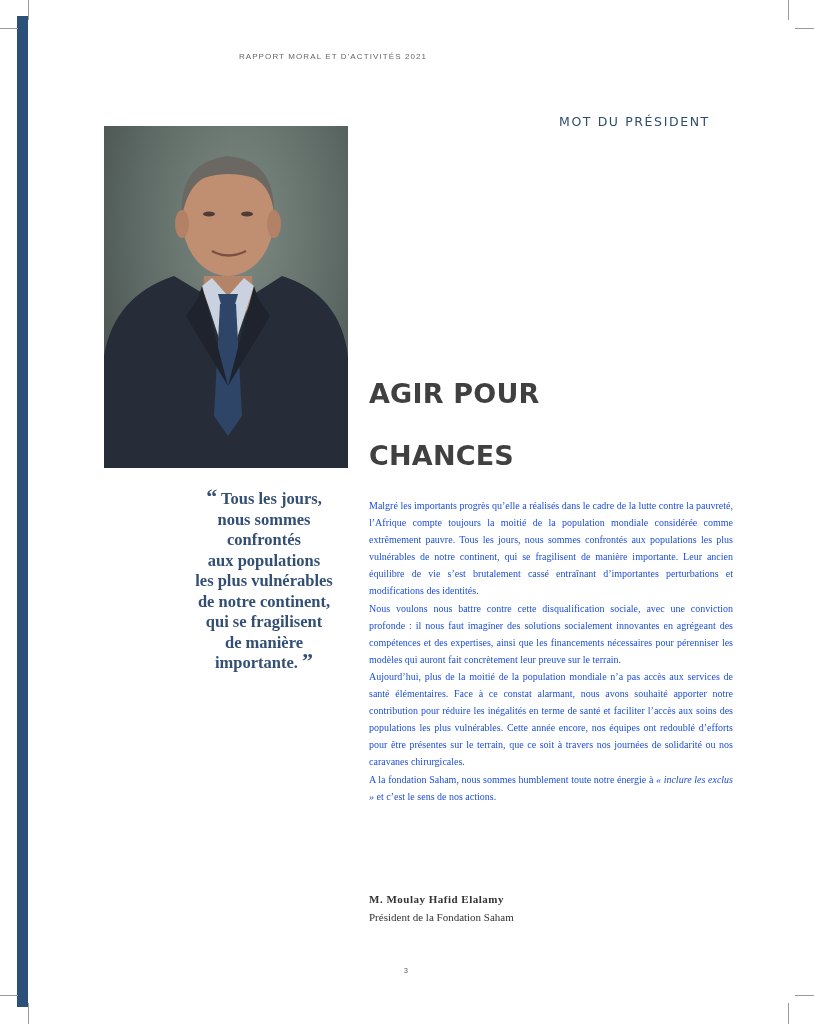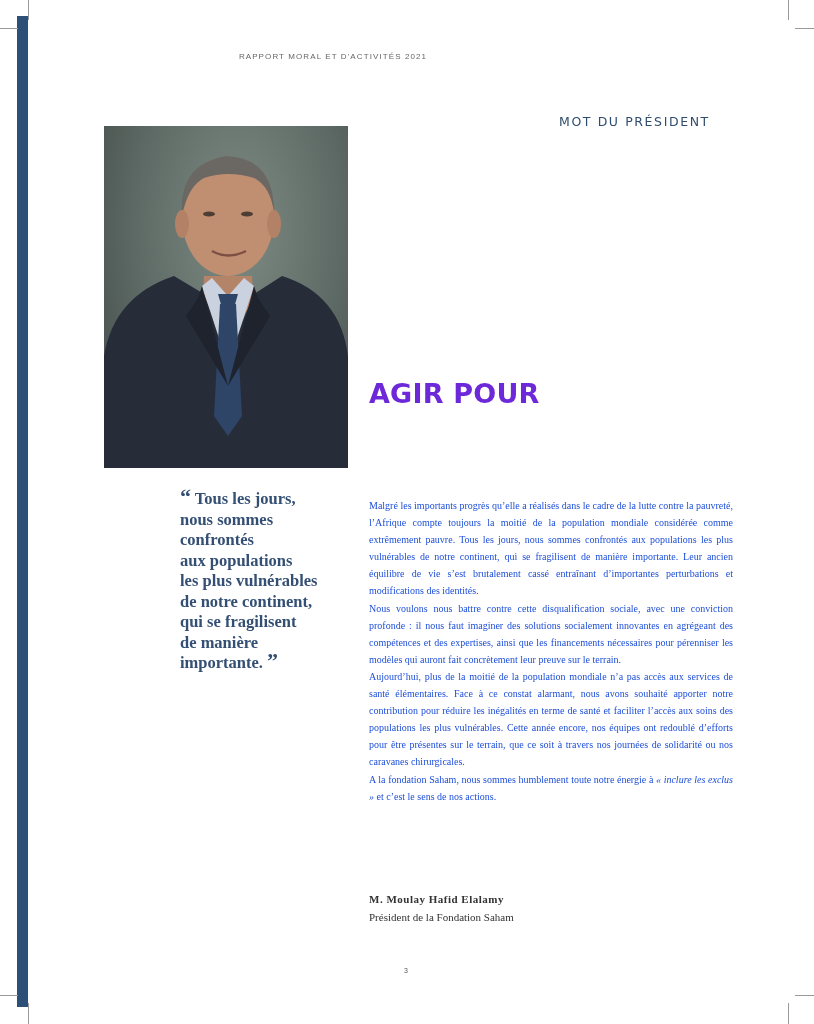--- a/index.html
+++ b/index.html
@@ -18,24 +18,24 @@
     position: absolute; top: 106px; left: 559px;
     font-family: "DejaVu Sans", sans-serif; font-size: 12.5px; letter-spacing: 1.6px; color: #2e4c6d; margin-top: 8px;
   }
   .portrait {
     position: absolute; left: 104px; top: 126px; width: 244px; height: 342px; overflow: hidden;
     background: radial-gradient(ellipse at 55% 30%, #7e8a83 0%, #5d6964 55%, #3f4845 100%);
   }
   .headline {
     position: absolute; left: 369px; top: 378px; margin: 0;
     font-family: "DejaVu Sans", sans-serif; font-weight: bold; font-size: 27px; line-height: 31px;
-    color: #6d28d9; letter-spacing: 0.2px;
+    color: #404040; letter-spacing: 0.2px;
   }
   .pullquote {
-    position: absolute; left: 180px; top: 489px; width: 168px; text-align: left;
+    position: absolute; left: 180px; top: 489px; width: 168px; text-align: center;
     font-family: "Liberation Serif", serif; font-weight: bold; font-size: 16.5px; line-height: 20.5px;
     color: #344f74;
   }
   .qmark { font-size: 22px; line-height: 0; color: #344f74; font-weight: bold; }
   .body-text {
     position: absolute; left: 369px; top: 497px; width: 364px;
     font-size: 10px; line-height: 17.1px; color: #1d4ed8; text-align: justify;
   }
   .body-text p { margin: 0; }
   .signature-name {
@@ -93,20 +93,21 @@
     <path d="M114 168 L134 168 L130 182 L118 182 Z" fill="#2e4568"></path>
 
     <path d="M98 160 L124 260 L82 190 L94 172 Z" fill="#1e232d"></path>
     <path d="M150 160 L124 260 L166 190 L154 172 Z" fill="#1e232d"></path>
   </svg>
 </div>
 
 <h1 class="headline">
   <span>AGIR POUR</span><br>
   <br>
+  <span>CHANCES</span>
 </h1>
 
 <div class="pullquote">
   <span class="qmark">“</span>
   <span>Tous les jours,</span><br>
   <span>nous sommes</span><br>
   <span>confrontés</span><br>
   <span>aux populations</span><br>
   <span>les plus vulnérables</span><br>
   <span>de notre continent,</span><br>

